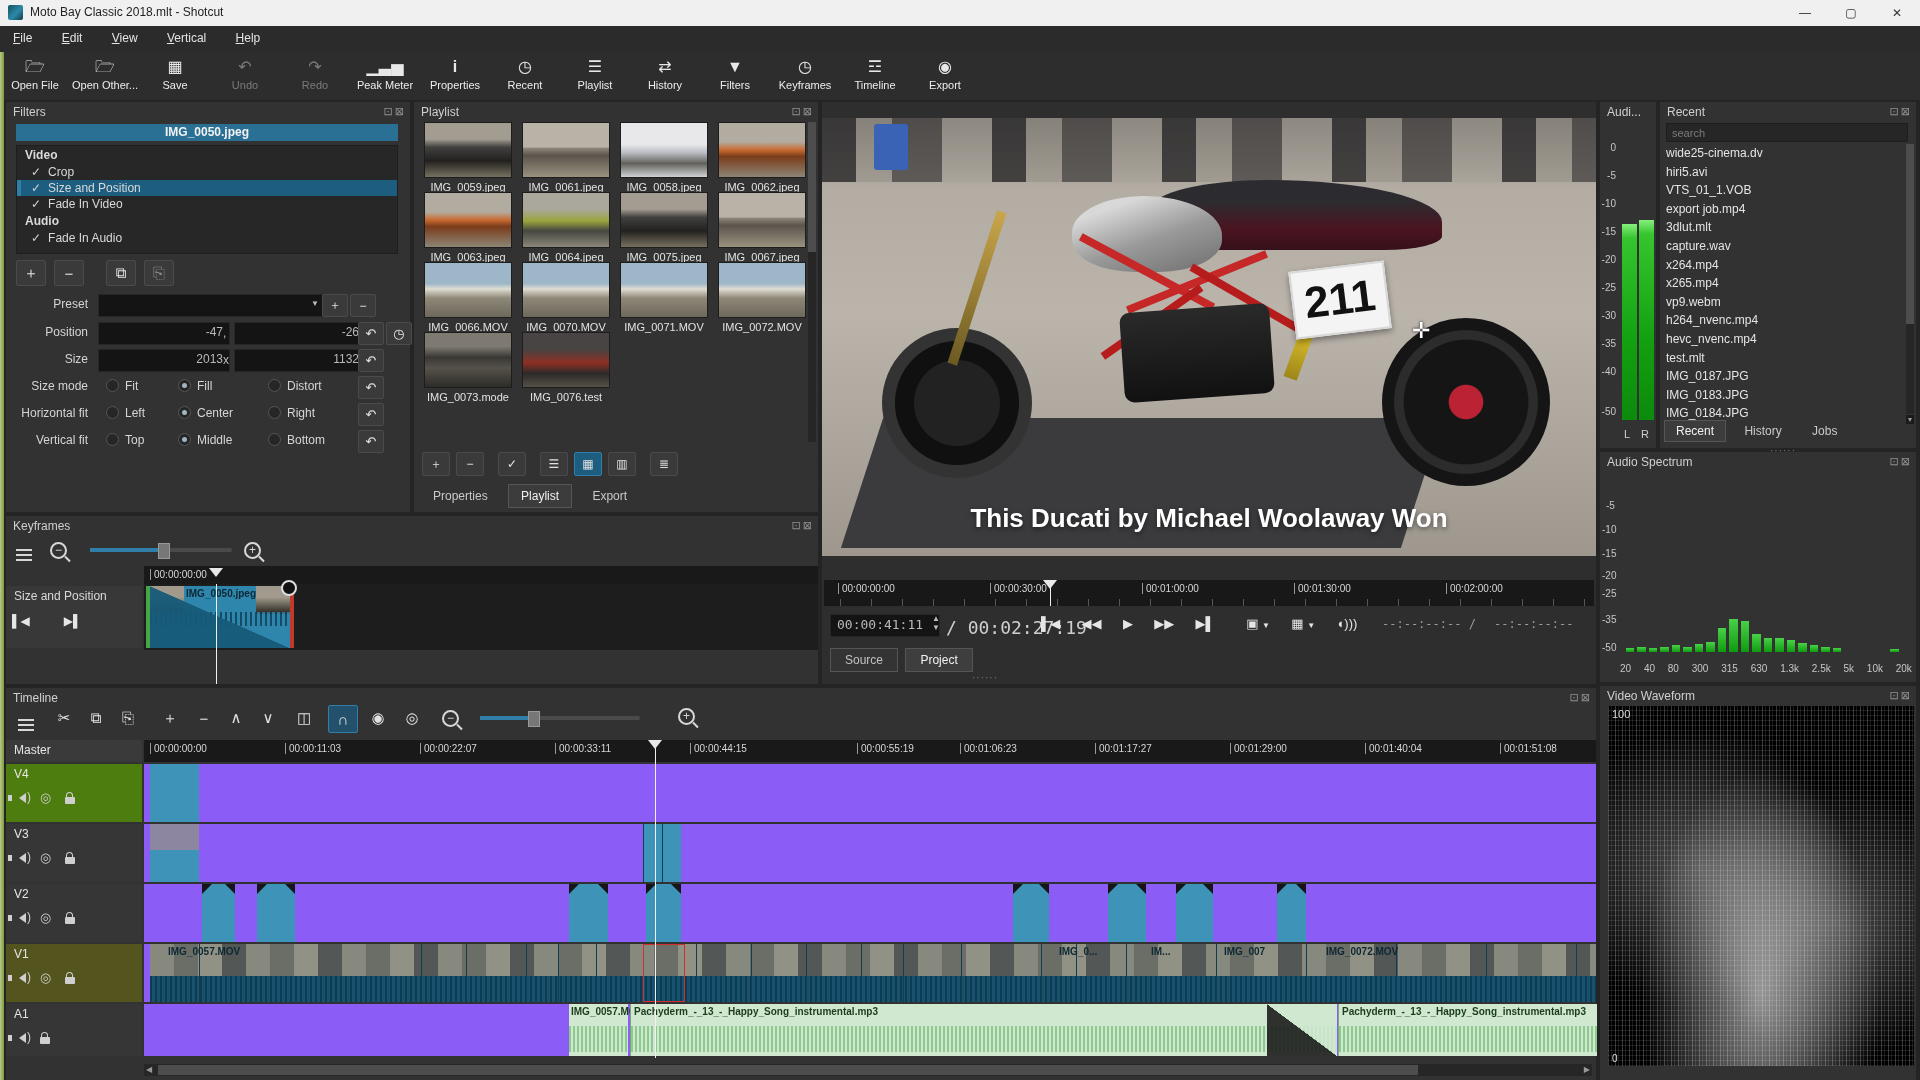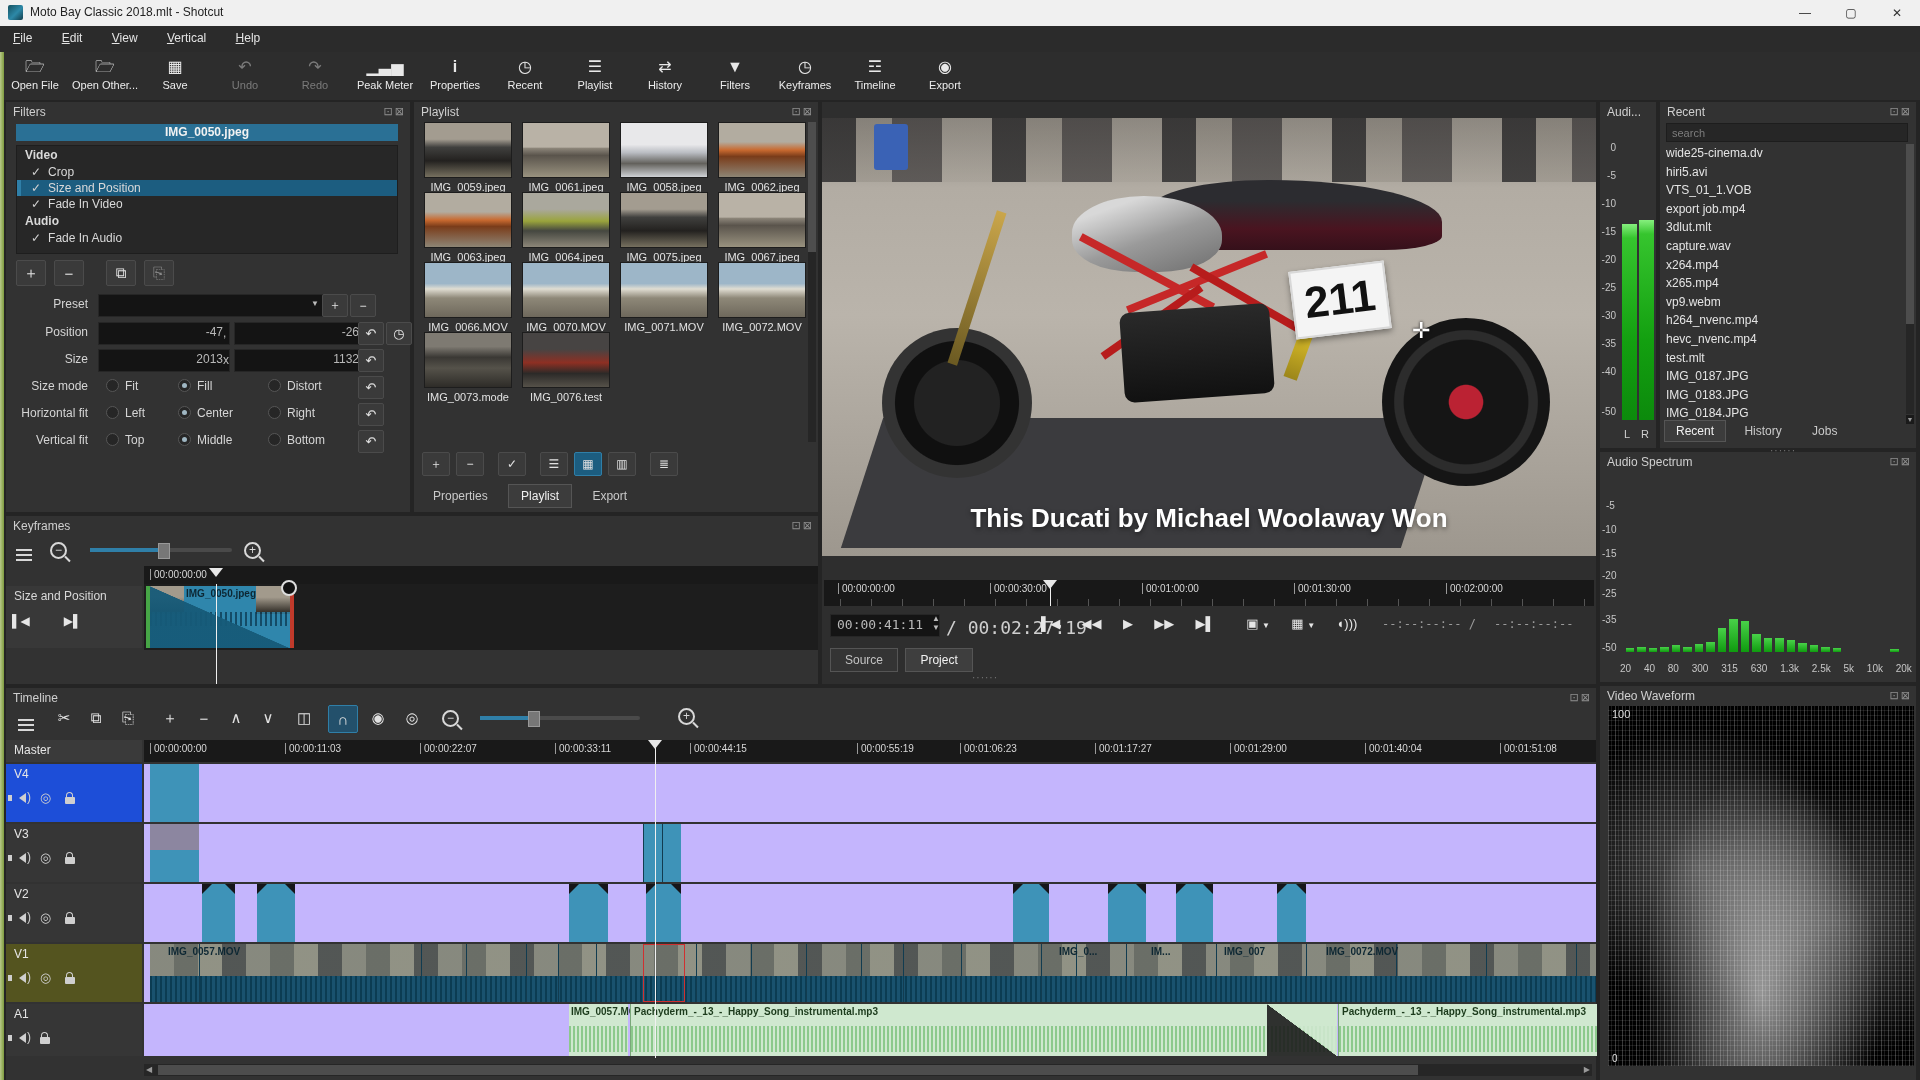--- a/index.html
+++ b/index.html
@@ -119,21 +119,21 @@
        radial-gradient(ellipse at 30% 45%,rgba(255,255,255,.30),transparent 50%),
        radial-gradient(ellipse at 75% 60%,rgba(255,255,255,.28),transparent 45%);}
   
   #timeline{left:6px;top:688px;width:1590px;height:392px;}
   .tlbtn{position:absolute;top:17px;width:28px;height:26px;display:flex;align-items:center;justify-content:center;
          color:#e2e2e2;font-size:15px;}
   .tlbtn.active{background:#23506b;border:1px solid #2f7fa8;border-radius:2px;}
   .trackhdr{position:absolute;left:0;width:136px;color:#e6e6e6;}
   .thname{position:absolute;left:8px;top:3px;font-size:12px;}
   .thicons{position:absolute;left:8px;top:26px;display:flex;gap:14px;font-size:13px;color:#cfcfcf;}
-  .lane{position:absolute;left:138px;right:0;background:#c4b5fd;}
+  .lane{position:absolute;left:138px;right:0;background:#8b5cf6;}
   .clip{position:absolute;top:0;bottom:0;background:#3e93b8;}
   .clip .fadeL{position:absolute;left:0;top:0;border-style:solid;border-width:10px 10px 0 0;border-color:#16161a transparent transparent transparent;}
   .clip .fadeR{position:absolute;right:0;top:0;border-style:solid;border-width:0 10px 10px 0;border-color:transparent #16161a transparent transparent;}
   .v1seg{position:absolute;top:0;bottom:0;width:1px;background:#123c50;}
   .v1label{position:absolute;top:2px;font-size:10px;color:#0d2733;white-space:nowrap;font-weight:bold;}
   .a1label{position:absolute;top:2px;font-size:10px;color:#1c3b1c;white-space:nowrap;font-weight:bold;}
   .rullabel{position:absolute;top:3px;font-size:10px;color:#d8d8d8;border-left:1px solid #9a9a9a;padding-left:3px;white-space:nowrap;}
   .i-lock{display:inline-block;width:10px;height:7px;background:#cfcfcf;border-radius:1px;position:relative;margin-top:7px;}
   .i-lock::before{content:"";position:absolute;top:-5px;left:1px;width:5px;height:5px;border:1.5px solid #cfcfcf;border-bottom:none;border-radius:4px 4px 0 0;}
   .i-speaker{display:inline-block;width:0;height:0;border:5px solid transparent;border-right:7px solid #cfcfcf;position:relative;margin-top:3px;}
@@ -630,21 +630,21 @@
     <div class="abs" style="left:436px;top:22px;"><span class="mag">−</span></div>
     <div class="slider abs" style="left:474px;top:28px;width:160px;">
       <div class="fill" style="width:52px;"></div>
         <div class="thumbk" style="left:48px;"></div>
     </div>
     <div class="abs" style="left:672px;top:20px;"><span class="mag">+</span></div>
 
     <div class="trackhdr" style="top:52px;height:22px;background:#3a3a3a;">
         <div class="thname">Master</div>
       </div>
-    <div class="trackhdr" style="top:76px;height:58px;background:#1d4ed8;">
+    <div class="trackhdr" style="top:76px;height:58px;background:#4d7c0f;">
       <div class="thname">V4</div>
       <div class="thicons">
           <span class="i-speaker"></span>
           <span>◎</span>
           <span class="i-lock"></span>
         </div>
     </div>
     <div class="trackhdr" style="top:136px;height:58px;background:#363636;">
       <div class="thname">V3</div>
       <div class="thicons">

